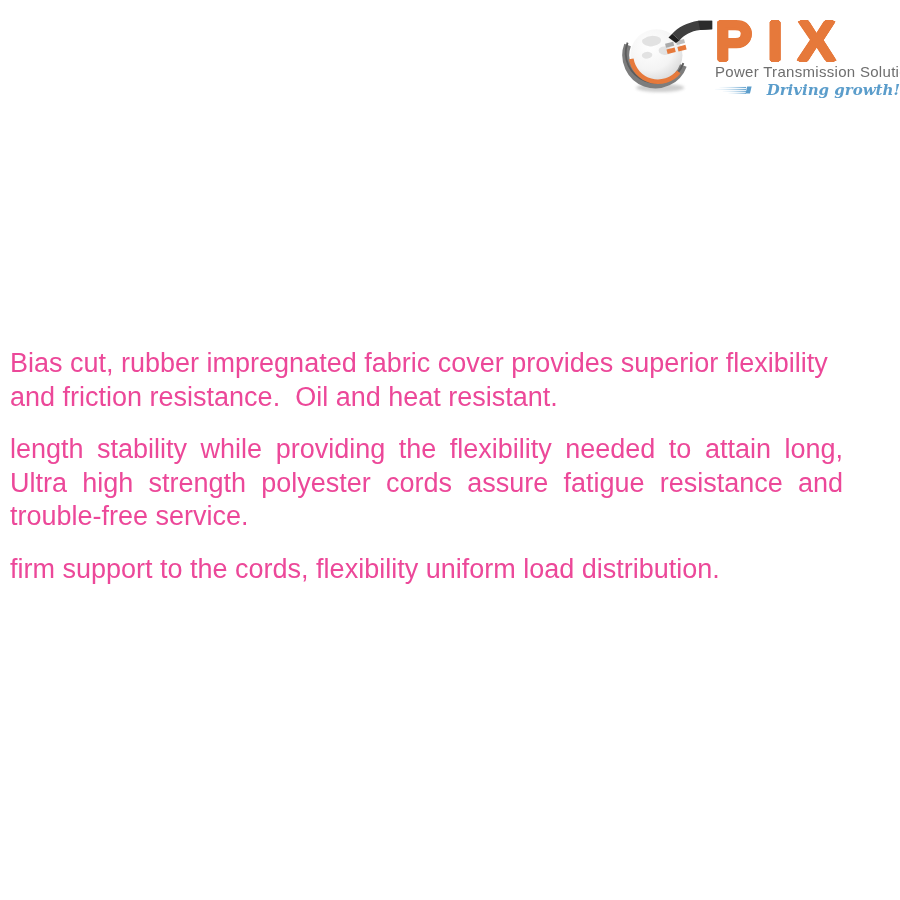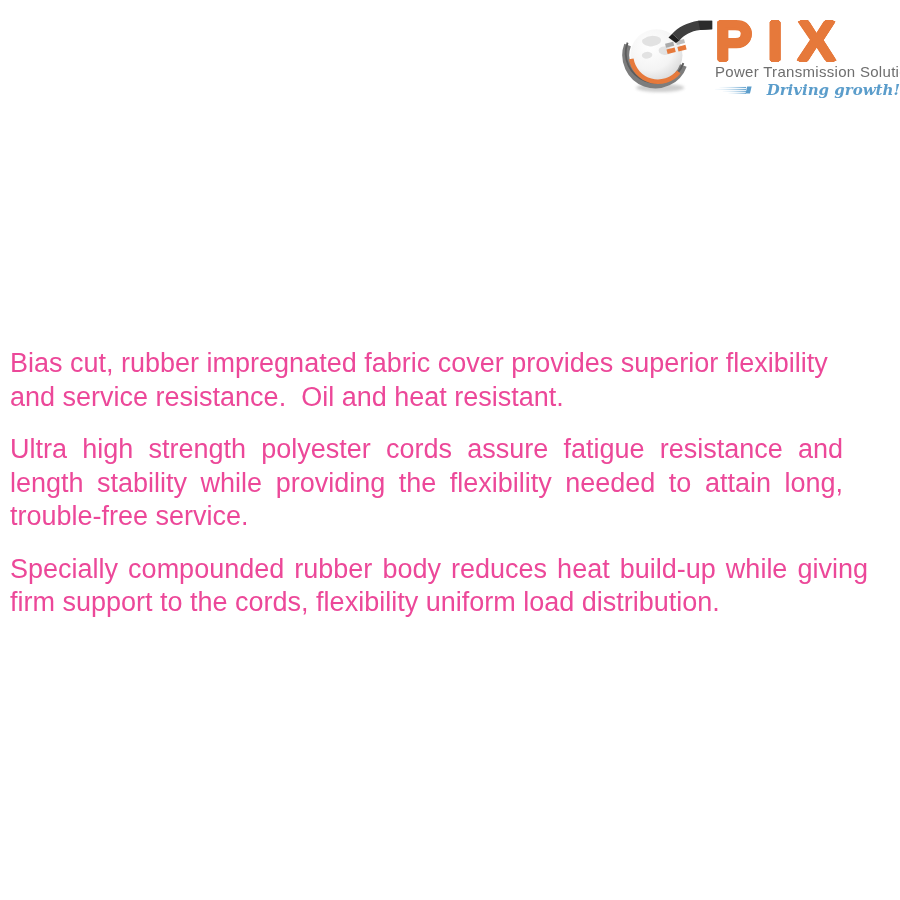--- a/index.html
+++ b/index.html
@@ -107,25 +107,24 @@
       </svg>
       <span class="slogan">Driving growth!</span>
     </div>
   </div>
 </header>
 
 <main class="content">
   <div id="paragraphs">
       <div class="para para-0 left">
         <div class="line">Bias cut, rubber impregnated fabric cover provides superior flexibility</div>
-        <div class="line last">and service resistance.  Oil and heat resistant.</div>
+        <div class="line last">and friction resistance.  Oil and heat resistant.</div>
       </div>
       <div class="para para-1 justify">
+        <div class="line">length stability while providing the flexibility needed to attain long,</div>
         <div class="line">Ultra high strength polyester cords assure fatigue resistance and</div>
-        <div class="line">length stability while providing the flexibility needed to attain long,</div>
         <div class="line last">trouble-free service.</div>
       </div>
       <div class="para para-2 justify">
-        <div class="line">Specially compounded rubber body reduces heat build-up while giving</div>
         <div class="line last">firm support to the cords, flexibility uniform load distribution.</div>
       </div>
     </div>
 </main>
 
 </body></html>

